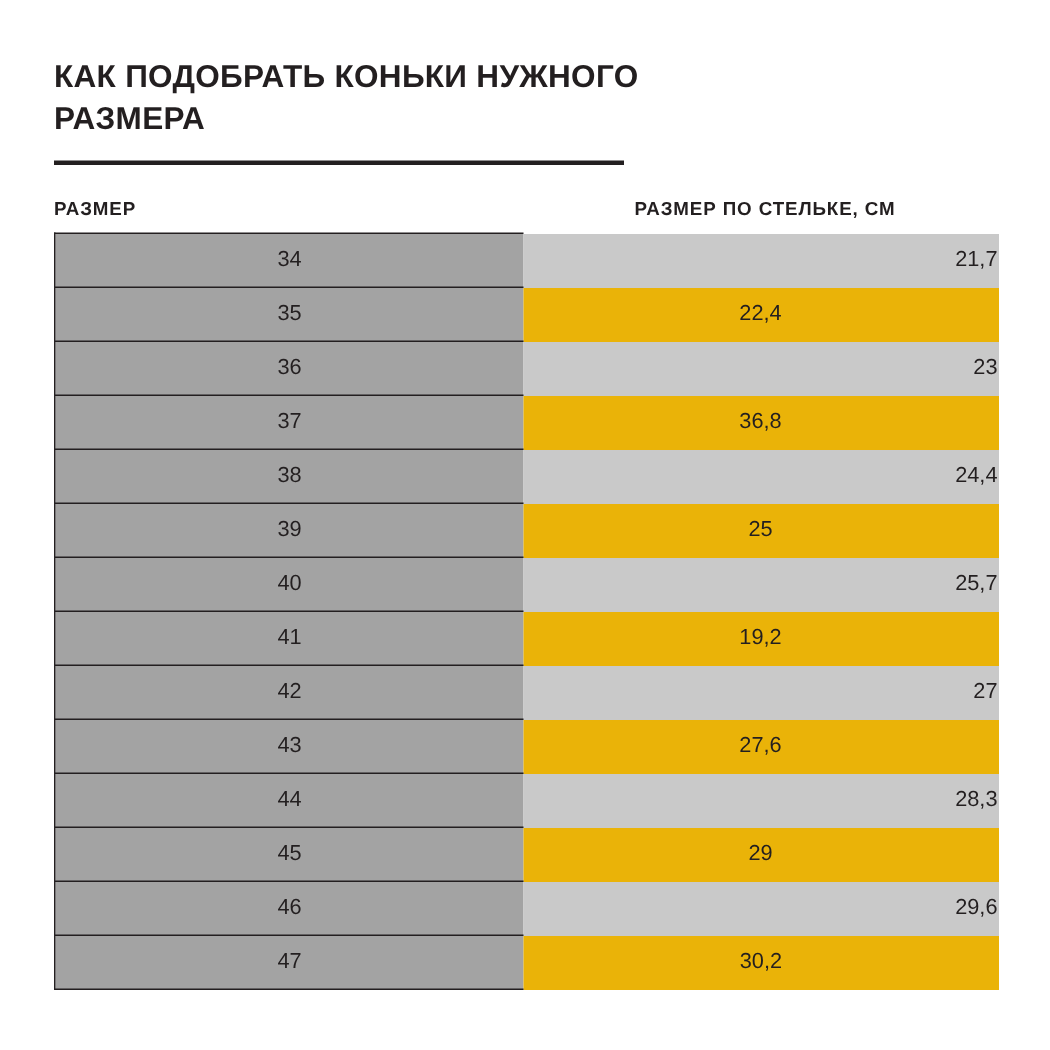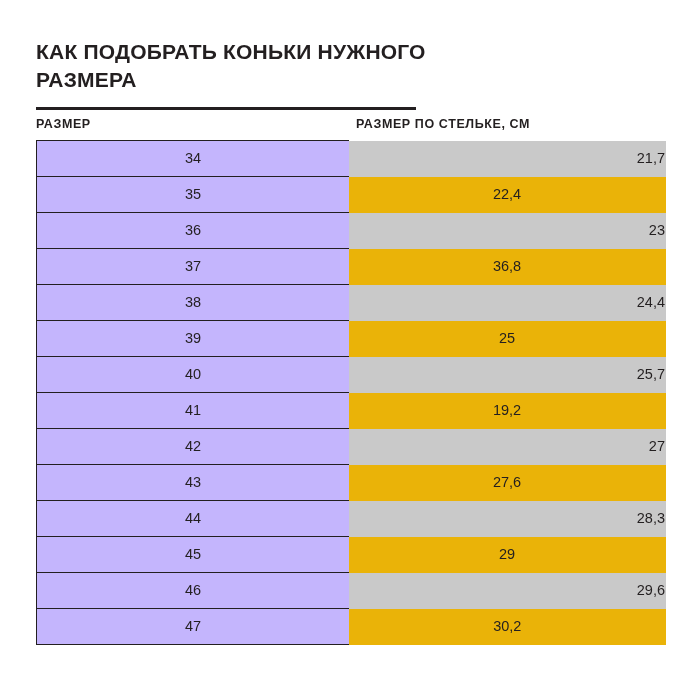--- a/index.html
+++ b/index.html
@@ -31,51 +31,52 @@
     max-width: 420px;
   }
   .title-rule {
     margin-top: 14px;
     width: 380px;
     height: 3px;
     background: #231f20;
   }
   .col-headers {
     display: flex;
-    margin-top: 7px;
+    margin-top: 22px;
     font-size: 12.5px;
     font-weight: bold;
     letter-spacing: 0.6px;
     text-transform: uppercase;
   }
   .col-headers .h-left {
     width: 312px;
     box-sizing: border-box;
   }
   .col-headers .h-right {
     flex: 1;
     box-sizing: border-box;
     padding-left: 8px;
+    text-align: center;
   }
   .table {
     margin-top: 9px;
     width: 628px;
     border-collapse: collapse;
     table-layout: fixed;
   }
   .table td {
     height: 35px;
     font-size: 14.5px;
     text-align: center;
     vertical-align: middle;
     padding: 0;
   }
   .table td.size {
     width: 312px;
-    background: #c4b5fd;
+    background: #a3a3a3;
     border-top: 1.5px solid #231f20;
     border-bottom: 1.5px solid #231f20;
     border-left: 1.5px solid #231f20;
     border-right: none;
   }
   .table tr:first-child td.size {
     border-top: 1.5px solid #231f20;
   }
   .table td.insole {
     width: 316px;

